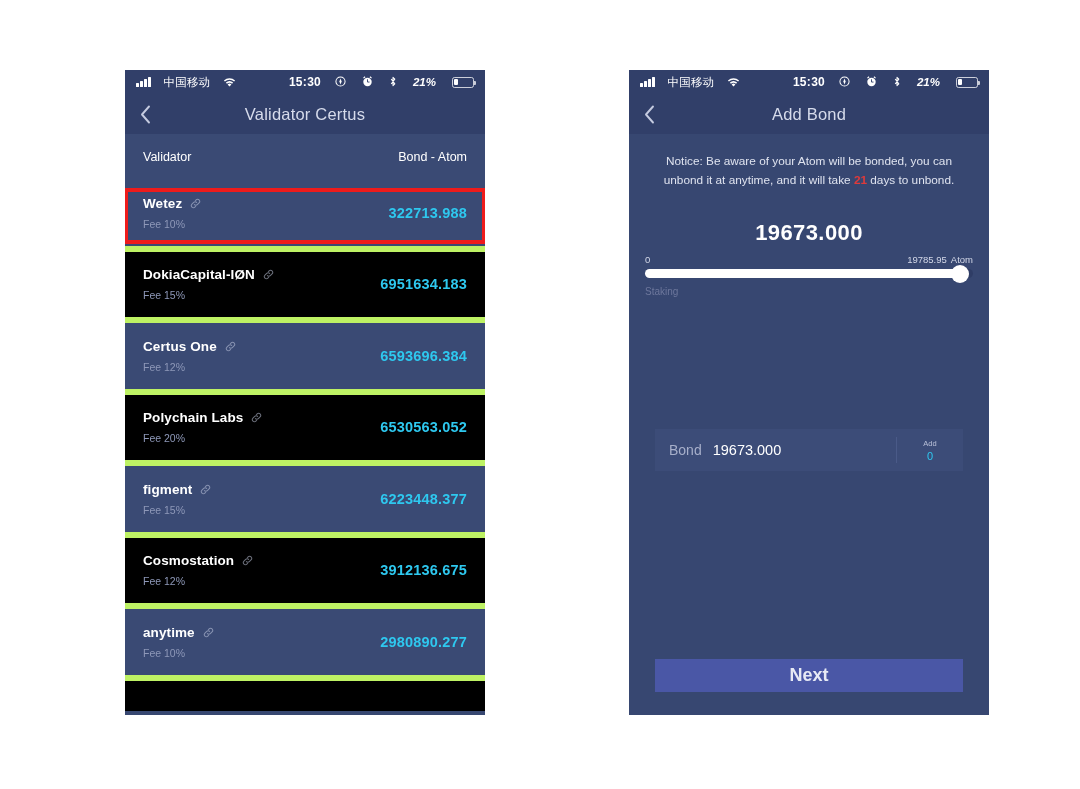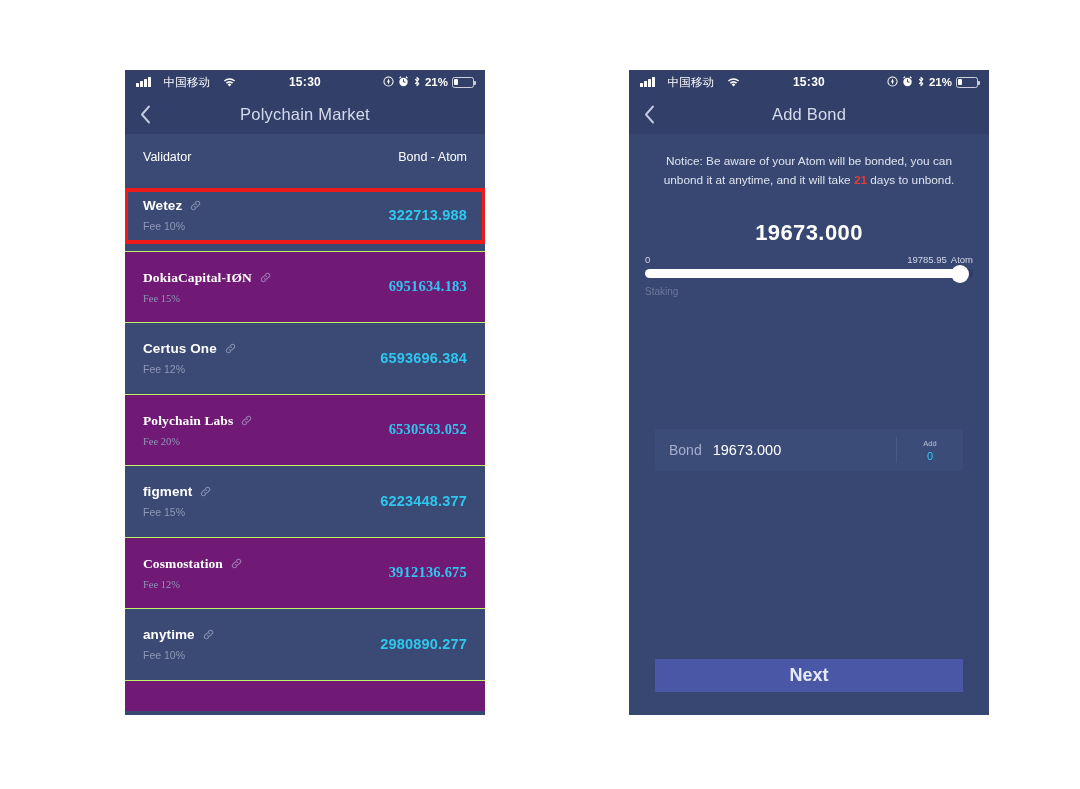--- a/index.html
+++ b/index.html
@@ -40,22 +40,22 @@
   .signal-bars i:nth-child(2) { height: 6px; }
   .signal-bars i:nth-child(3) { height: 8px; }
   .signal-bars i:nth-child(4) { height: 10px; }
   .carrier { font-size: 11.5px; font-weight: normal; letter-spacing: .2px; }
   .wifi-ico { display:inline-block; width: 13px; height: 11px; position: relative; }
   .sb-time {
     position: absolute; left: 0; right: 0; text-align: center;
     font-size: 12px; font-weight: bold; letter-spacing: .3px;
   }
   .sb-right {
-    margin-left: auto; display: flex; align-items: center; gap: 4px;
-    font-size: 11.5px; font-weight: bold;
+    margin-left: auto; display: flex; align-items: center; gap: 16px;
+    font-size: 11.5px; font-weight: bold; font-style: italic;
   }
   .batt {
     width: 22px; height: 11px; border: 1.2px solid rgba(255,255,255,.75);
     border-radius: 2.5px; position: relative; display: inline-block;
   }
   .batt::after {
     content: ""; position: absolute; right: -3.2px; top: 3px;
     width: 2px; height: 4px; background: rgba(255,255,255,.75);
     border-radius: 0 1px 1px 0;
   }
@@ -84,24 +84,24 @@
     display: flex; align-items: center; justify-content: space-between;
     padding: 0 18px;
     color: #ffffff; font-size: 12.5px;
   }
 
   
   .rows { background: #374771; }
   .vrow {
     height: 71.5px; padding: 0 18px;
     display: flex; align-items: center; justify-content: space-between;
-    border-bottom: 1px solid #bef264;
+    border-bottom: 6px solid #bef264;
     background: #3a4a74;
   }
-  .vrow.alt { background: #701a75; font-family: Liberation Serif, serif; }
+  .vrow.alt { background: #000000; }
   .vrow-left { display: flex; flex-direction: column; gap: 7px; }
   .vname-line { display: flex; align-items: center; gap: 8px; }
   .vname { color: #ffffff; font-size: 13.5px; font-weight: bold; letter-spacing: .1px; }
   .link-ico { width: 11px; height: 11px; opacity: .55; display:block; }
   .vfee { color: #8e98b8; font-size: 10.5px; }
   .vbond { color: #2ec8ef; font-size: 14.5px; font-weight: bold; letter-spacing: .2px; }
   .vrow.partial { height: 30px; border-bottom: none; }
 
   
   .hl-box {
@@ -221,21 +221,21 @@
           </span>
       </div>
     </div>
 
     <div class="navbar">
       <div class="nav-back">
         <svg width="11" height="19" viewBox="0 0 11 19">
             <path d="M9 1.5 2 9.5l7 8" fill="none" stroke="#c5cbe0" stroke-width="1.9" stroke-linecap="round" stroke-linejoin="round"></path>
           </svg>
       </div>
-      <div class="nav-title">Polychain Market</div>
+      <div class="nav-title">Validator Certus</div>
     </div>
 
     <div class="list-head">
       <span>Validator</span>
       <span>Bond - Atom</span>
     </div>
 
     <div class="rows" id="validator-rows">
         <div class="vrow">
           <div class="vrow-left">

